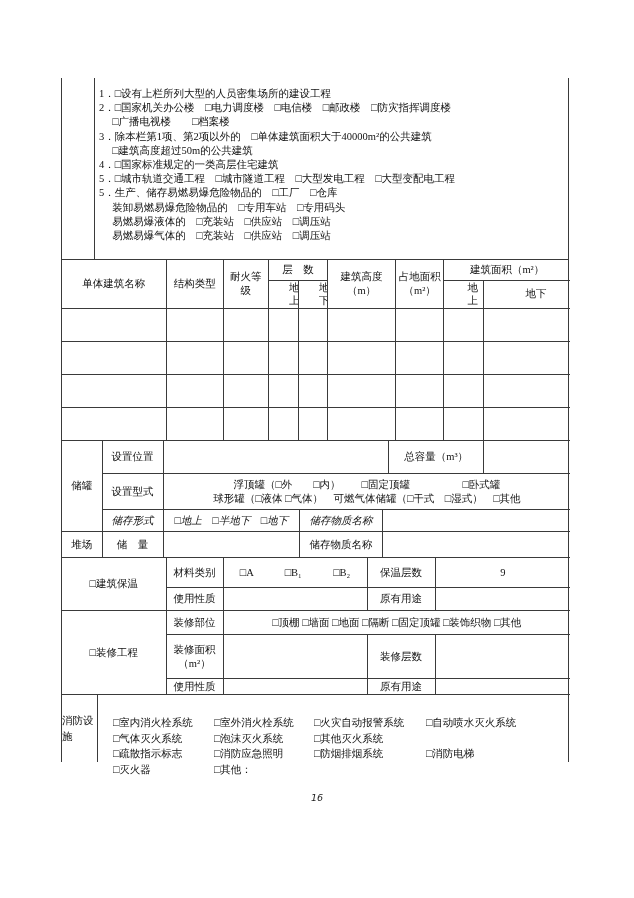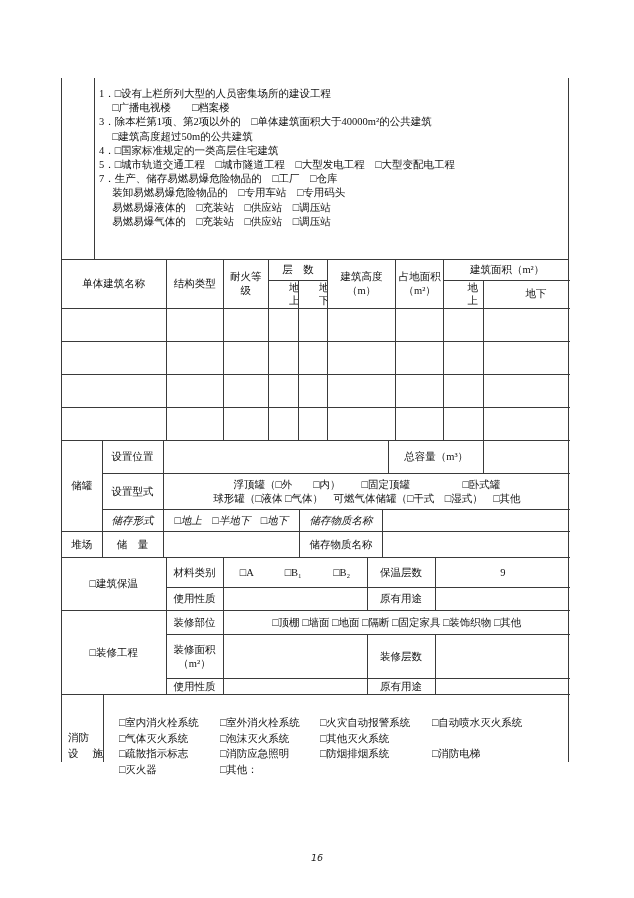--- a/index.html
+++ b/index.html
@@ -39,47 +39,48 @@
   tr.h23 td{height:23px;}
   tr.h24 td{height:24px;}
   tr.h25 td{height:33px;}
   tr.h26 td{height:26px;}
   tr.h29 td{height:29px;}
   tr.h36 td{height:36px;}
   tr.h44 td{height:44px;}
   
   .secF{display:flex;height:67px;box-sizing:border-box;}
   .f1{width:36px;box-sizing:border-box;border-right:1px solid #3a3a3a;
-      display:flex;flex-direction:row;justify-content:center;align-items:flex-end;
-      line-height:16px;margin-left:6px;}
+      display:flex;flex-direction:column;justify-content:center;align-items:flex-start;
+      line-height:16px;}
   .f2{flex:1;box-sizing:border-box;padding:6px 0 0 15px;
       display:grid;grid-template-columns:101px 100px 112px 1fr;grid-auto-rows:15.5px;
       align-items:center;}
   .f2 span{white-space:pre;overflow:hidden;margin-top:28px;}
   
   #pageno{
-    position:absolute;left:0;right:0;top:852px;text-align:center;
+    position:absolute;left:0;right:0;top:792px;text-align:center;
     font-family:"DejaVu Sans","Liberation Sans",sans-serif;font-size:9.5px;color:#222;font-style:italic;
   }
 </style>
 </head>
 <body>
 
 <div id="form">
 
   <div class="secA">
     <div class="a1"></div>
     <div class="a3">
       <div class="ln">1．□设有上栏所列大型的人员密集场所的建设工程</div>
+      <div class="ln">2．□国家机关办公楼　□电力调度楼　□电信楼　□邮政楼　□防灾指挥调度楼</div>
       <div class="ln">　 □广播电视楼　　□档案楼</div>
       <div class="ln">3．除本栏第1项、第2项以外的　□单体建筑面积大于40000m²的公共建筑</div>
       <div class="ln">　 □建筑高度超过50m的公共建筑</div>
       <div class="ln">4．□国家标准规定的一类高层住宅建筑</div>
       <div class="ln">5．□城市轨道交通工程　□城市隧道工程　□大型发电工程　□大型变配电工程</div>
-      <div class="ln">7．生产、储存易燃易爆危险物品的　□工厂　□仓库</div>
+      <div class="ln">5．生产、储存易燃易爆危险物品的　□工厂　□仓库</div>
       <div class="ln">　 装卸易燃易爆危险物品的　□专用车站　□专用码头</div>
       <div class="ln">　 易燃易爆液体的　□充装站　□供应站　□调压站</div>
       <div class="ln">　 易燃易爆气体的　□充装站　□供应站　□调压站</div>
     </div>
   </div>
 
   <table class="tbl">
     <colgroup>
       <col style="width:104px">
         <col style="width:57px">
@@ -225,21 +226,21 @@
       <col style="width:104px">
         <col style="width:57px">
         <col style="width:144px">
       <col style="width:68px">
         <col style="width:135px">
     </colgroup>
     <tbody>
         <tr class="h24">
       <td rowspan="3">□装修工程</td>
       <td>装修部位</td>
-      <td colspan="3" class="nr opt">□顶棚 □墙面 □地面 □隔断 □固定家具 □装饰织物 □其他</td>
+      <td colspan="3" class="nr opt">□顶棚 □墙面 □地面 □隔断 □固定顶罐 □装饰织物 □其他</td>
     </tr>
     <tr class="h44">
       <td class="pl">装修面积
 （m²）</td>
       <td class="val"></td>
       <td>装修层数</td>
       <td class="nr val"></td>
     </tr>
     <tr class="h16">
       <td>使用性质</td>

